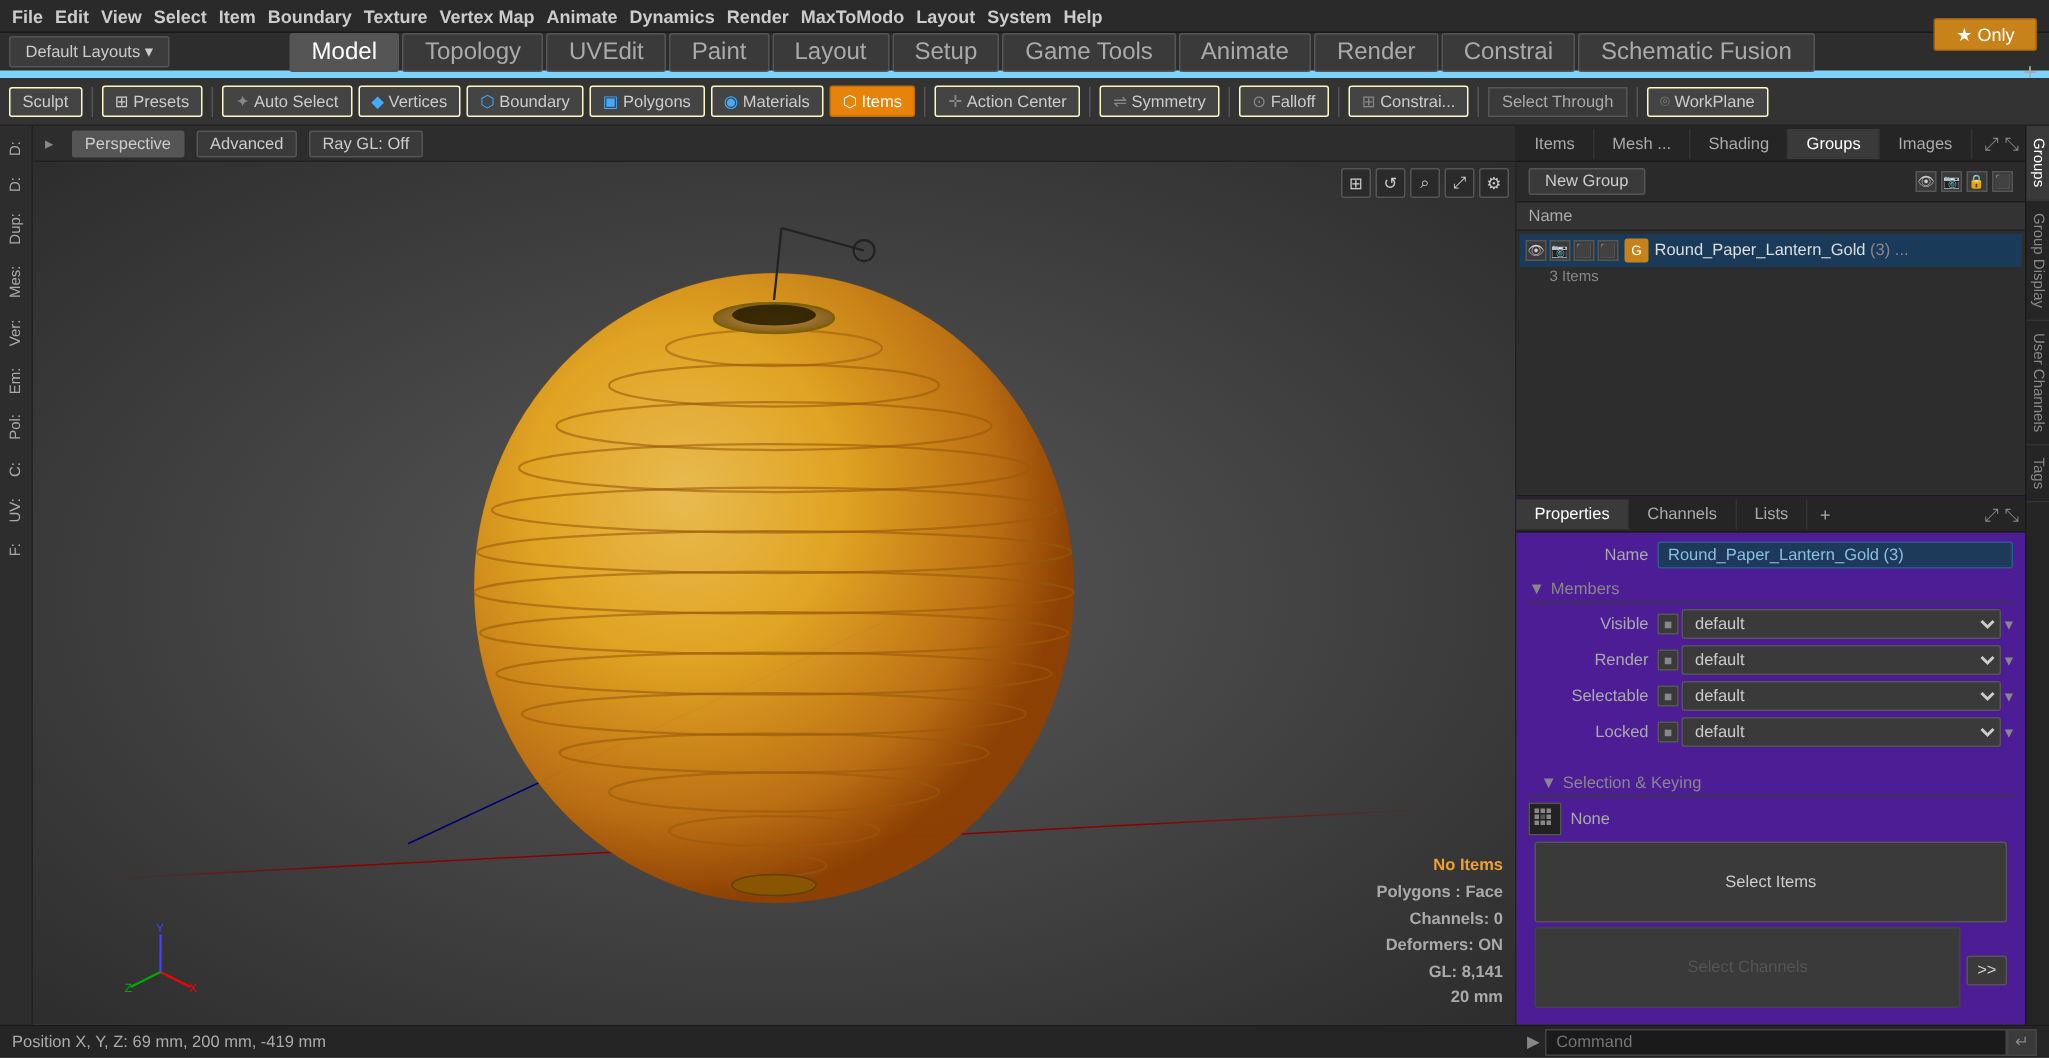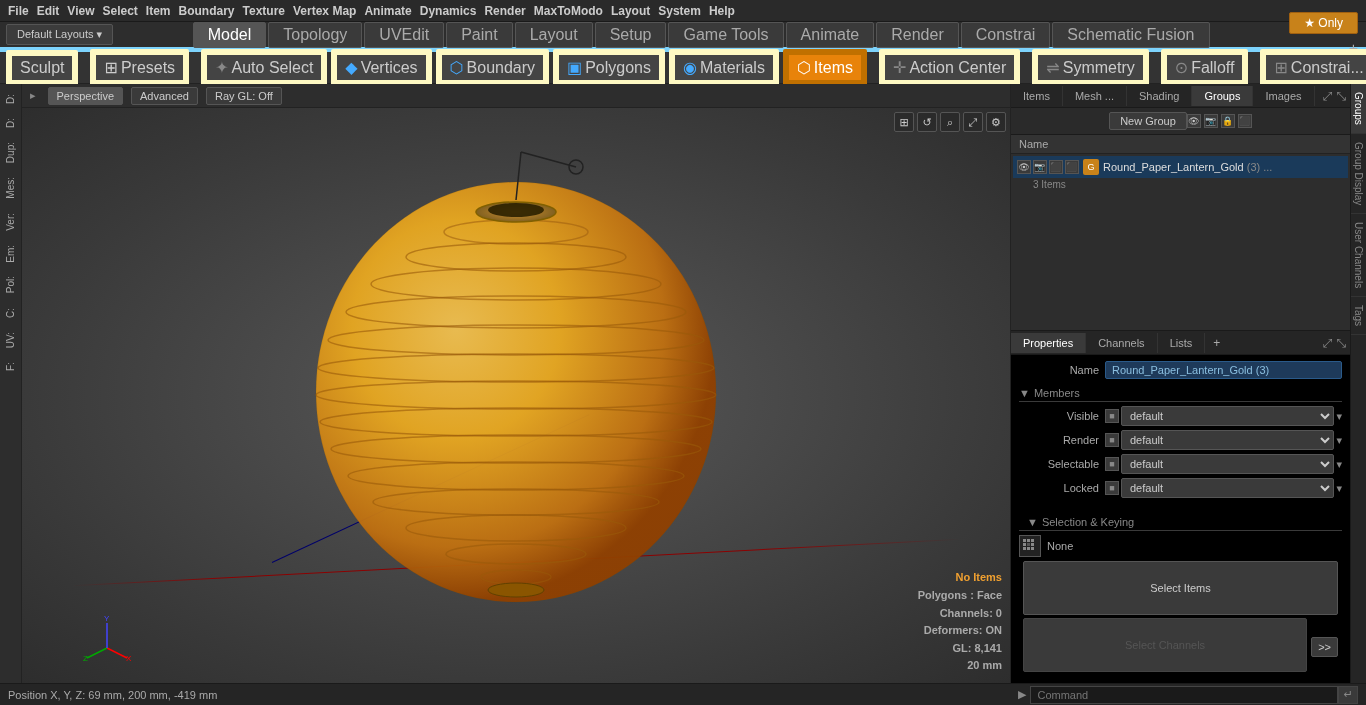--- a/index.html
+++ b/index.html
@@ -13,21 +13,21 @@
     #layout-bar { background: #2d2d2d; height: 30px; display: flex; align-items: center; border-bottom: 5px solid #7dd3fc; }
     .layout-tabs { display: flex; flex: 1; justify-content: center; gap: 2px; }
     .layout-tab { background: #3a3a3a; color: #aaa; border: 1px solid #555; padding: 3px 14px; font-size: 16px; cursor: pointer; border-radius: 2px; }
     .layout-tab.active { background: #555; color: #fff; }
     .layout-tab-special { background: #c8821a; color: #fff; border: 1px solid #a06010; padding: 3px 14px; font-size: 12px; cursor: pointer; border-radius: 2px; }
     #layout-right { display: flex; align-items: flex-end; gap: 6px; margin-right: 8px; flex-direction: column; }
     .plus-btn { color: #aaa; font-size: 16px; cursor: pointer; }
 
     
     #toolbar { background: #333; height: 32px; display: flex; align-items: center; padding: 0 6px; gap: 4px; border-bottom: 1px solid #222; }
-    .tool-btn { background: #444; color: #ccc; border: 6px solid #fef9c3; padding: 3px 8px; font-size: 16px; cursor: pointer; border-radius: 2px; display: flex; align-items: center; gap: 3px; white-space: nowrap; }
+    .tool-btn { background: #444; color: #ccc; border: 1px solid #fef9c3; padding: 3px 8px; font-size: 11px; cursor: pointer; border-radius: 2px; display: flex; align-items: center; gap: 3px; white-space: nowrap; }
     .tool-btn.active { background: #e8830a; color: #fff; border-color: #c07000; }
     .tool-separator { width: 1px; background: #555; height: 20px; margin: 0 2px; }
     .tool-btn-select-through { background: #3a3a3a; color: #aaa; border: 1px solid #555; padding: 3px 8px; font-size: 11px; cursor: pointer; }
 
     
     #main { display: flex; height: calc(705px - 22px - 30px - 32px - 22px); }
 
     
     #left-sidebar { width: 22px; background: #2d2d2d; border-right: 1px solid #222; display: flex; flex-direction: column; align-items: center; padding-top: 4px; gap: 2px; }
     .sidebar-tab { writing-mode: vertical-rl; transform: rotate(180deg); color: #aaa; font-size: 10px; padding: 6px 2px; cursor: pointer; white-space: nowrap; }
@@ -55,32 +55,32 @@
 
     
     #right-panel { width: 340px; background: #2d2d2d; border-left: 1px solid #222; display: flex; flex-direction: column; }
     .panel-tab { color: #aaa; font-size: 11px; padding: 4px 12px; cursor: pointer; border-right: 1px solid #333; }
     .panel-tab.active { background: #3a3a3a; color: #fff; }
     #panel-tab-icons { margin-left: auto; display: flex; gap: 4px; margin-right: 4px; }
     .panel-icon-btn { color: #888; font-size: 12px; cursor: pointer; }
 
     
     #groups-panel { flex: 1; display: flex; flex-direction: column; overflow: hidden; }
-    #groups-toolbar { background: #2a2a2a; padding: 4px 8px; display: flex; align-items: center; justify-content: center; border-bottom: 1px solid #1a1a1a; }
+    #groups-toolbar { background: #2a2a2a; padding: 4px 8px; display: flex; align-items: center; justify-content: space-between; border-bottom: 1px solid #1a1a1a; }
     .groups-btn { background: #3a3a3a; color: #ccc; border: 1px solid #555; padding: 2px 10px; font-size: 11px; cursor: pointer; border-radius: 2px; }
     #groups-header { background: #333; padding: 3px 8px; font-size: 11px; color: #aaa; border-bottom: 1px solid #222; }
     #groups-list { flex: 1; overflow-y: auto; padding: 2px; }
     .group-item { display: flex; align-items: center; padding: 3px 4px; gap: 4px; cursor: pointer; }
     .group-item.selected { background: #1a3a5a; }
     .group-icon { width: 16px; height: 16px; background: #c8821a; border-radius: 2px; display: flex; align-items: center; justify-content: center; font-size: 9px; color: #fff; }
     .group-name { color: #ddd; font-size: 11px; flex: 1; }
     .group-sub { padding-left: 20px; color: #888; font-size: 10px; margin-top: 1px; }
 
     
-    #props-panel { border-top: 1px solid #1a1a1a; background: #000000; }
+    #props-panel { border-top: 1px solid #1a1a1a; background: #4c1d95; }
     #props-tabs { background: #252525; height: 24px; display: flex; align-items: center; border-bottom: 1px solid #1a1a1a; }
     .props-tab { color: #aaa; font-size: 11px; padding: 4px 12px; cursor: pointer; border-right: 1px solid #333; }
     .props-tab.active { color: #fff; background: #3a3a3a; }
     .props-tab-plus { color: #aaa; padding: 4px 8px; cursor: pointer; }
     #props-tab-icons { margin-left: auto; display: flex; gap: 4px; margin-right: 4px; }
 
     #props-content { padding: 6px 8px; }
     .prop-row { display: flex; align-items: center; margin-bottom: 4px; }
     .prop-label { color: #aaa; font-size: 11px; width: 80px; text-align: right; margin-right: 6px; }
     .prop-value { flex: 1; background: #1e3a5a; color: #8bbfe0; border: 1px solid #2a5a8a; padding: 2px 6px; font-size: 11px; border-radius: 2px; }

